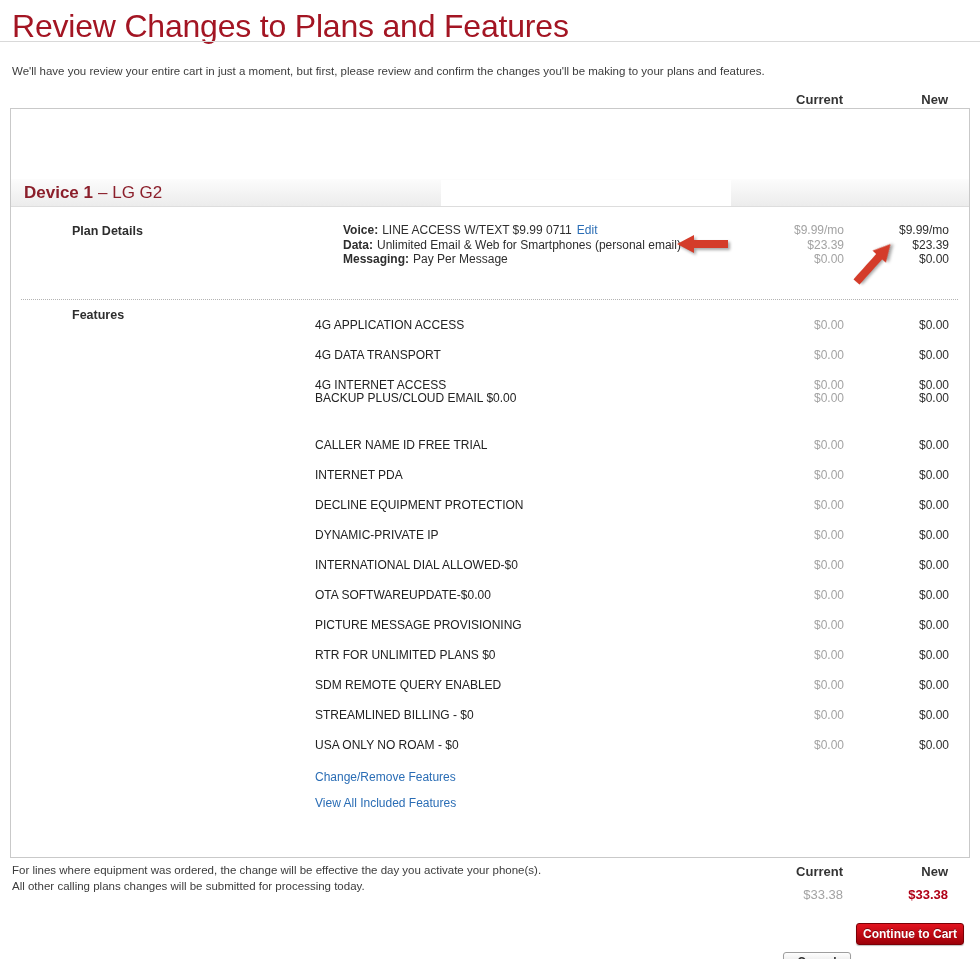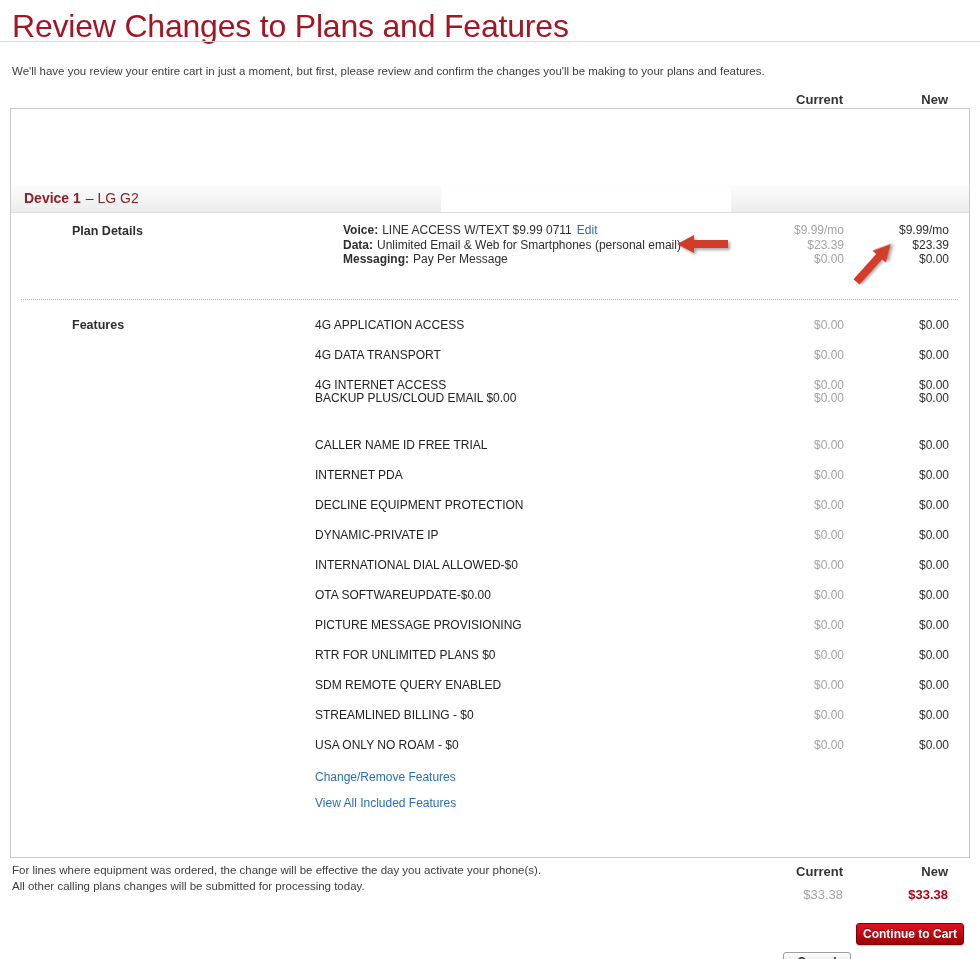--- a/index.html
+++ b/index.html
@@ -23,42 +23,42 @@
   .col-head{font-size:13px;font-weight:bold;color:#333;}
   .cur-head-top{left:743px;top:92px;width:100px;}
   .new-head-top{left:858px;top:92px;width:90px;}
 
   
   .main-panel{left:10px;top:108px;width:960px;height:750px;
     border:1px solid #c9c9c9;background:#fff;}
   .plan-header{position:absolute;left:0;top:0;width:958px;height:61px;
     background:#e9e9e9;border-bottom:1px solid #cfcfcf;
     padding:14px 17px;font-size:17px;font-weight:bold;color:#3b3b3b;letter-spacing:0.2px;}
-  .device-bar{position:absolute;left:0;top:76px;width:958px;height:28px;
+  .device-bar{position:absolute;left:0;top:70px;width:958px;height:28px;
     background:linear-gradient(#fcfcfc,#ececec);border-bottom:1px solid #ddd;
-    font-size:14px;line-height:27px;padding-left:13px;color:#8b1f2b;}
+    font-size:17px;line-height:27px;padding-left:13px;color:#8b1f2b;}
   .device-label{font-weight:bold;}
   .device-name{margin-left:5px;}
   .redaction{position:absolute;left:430px;top:1px;width:290px;height:26px;background:#fff;}
 
   .section-label{font-size:12.5px;font-weight:bold;color:#2e2e2e;}
   .plan-details-label{left:61px;top:115px;}
   .plan-rows{left:332px;top:114px;font-size:12px;line-height:14.6px;color:#2e2e2e;}
   .plan-rows b{font-weight:bold;}
   .plan-rows .txt{margin-left:4px;}
   .edit-link,.feature-link{color:var(--link-blue);text-decoration:none;cursor:pointer;}
   .edit-link{margin-left:5px;}
   .plan-col{font-size:12px;line-height:14.6px;top:114px;}
   .col-current{left:733px;width:100px;color:#a3a3a3;}
   .col-new{left:843px;width:95px;color:#2e2e2e;}
 
   .dotted-sep{left:10px;top:190px;width:937px;height:1px;
     border-top:1px dotted #b3b3b3;}
 
-  .features-label{left:61px;top:209px;}
+  .features-label{left:61px;top:199px;}
   .feature-row{position:absolute;left:0;width:958px;height:30px;font-size:12px;}
   .feature-name{position:absolute;left:304px;top:0;color:#222;}
   .feature-cur{position:absolute;left:738px;top:0;width:95px;text-align:right;color:#a3a3a3;}
   .feature-new{position:absolute;left:843px;top:0;width:95px;text-align:right;color:#2e2e2e;}
   .change-link{left:304px;top:661px;font-size:12px;}
   .view-link{left:304px;top:687px;font-size:12px;}
 
   
   .red-arrow{display:flex;align-items:center;
     filter:drop-shadow(2px 2px 1.5px rgba(0,0,0,0.35));}

